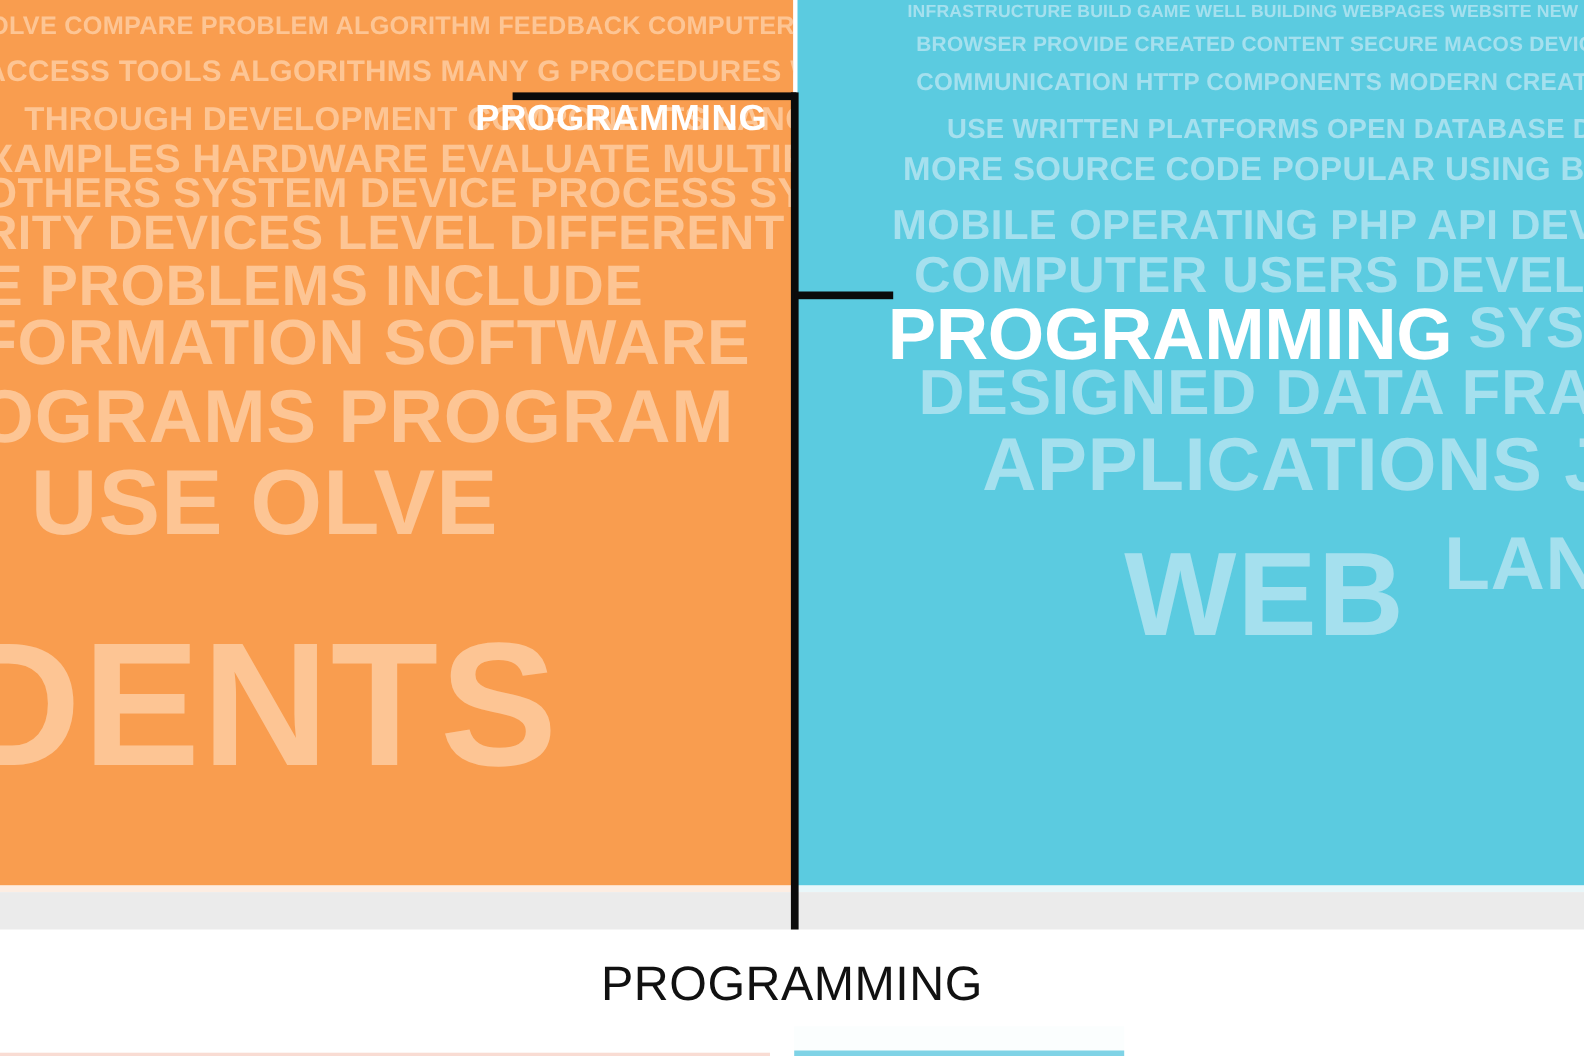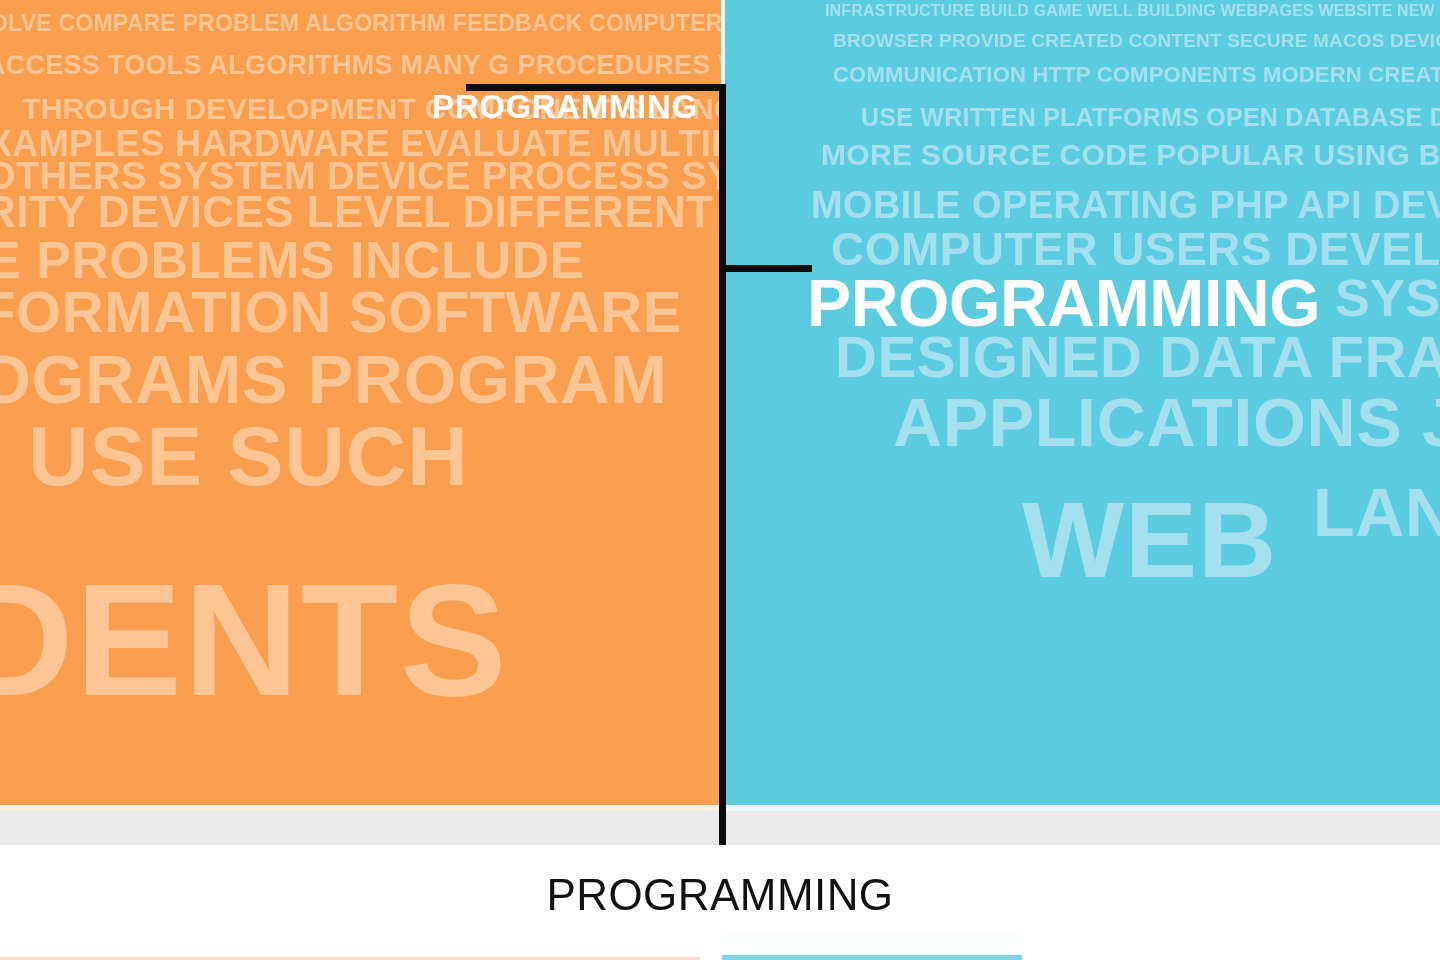--- a/index.html
+++ b/index.html
@@ -140,21 +140,21 @@
   <div class="panel orange">
     <div class="wc-row" style="left:-10px; top:12px;  font-size:23px;">OLVE  COMPARE  PROBLEM  ALGORITHM  FEEDBACK  COMPUTER  SIMPLE</div>
     <div class="wc-row" style="left:-14px; top:52px;  font-size:27px;">ACCESS  TOOLS  ALGORITHMS  MANY  G  PROCEDURES  WAYS</div>
     <div class="wc-row" style="left:22px;  top:94px;  font-size:30px;">THROUGH  DEVELOPMENT  COMPONENTS  LANGUAGE</div>
     <div class="wc-row" style="left:-12px; top:126px; font-size:36px;">XAMPLES  HARDWARE  EVALUATE  MULTIPLE  USER</div>
     <div class="wc-row" style="left:-14px; top:157px; font-size:38px;">OTHERS  SYSTEM  DEVICE  PROCESS  SYSTEMS</div>
     <div class="wc-row" style="left:-16px; top:190px; font-size:44px;">RITY  DEVICES  LEVEL  DIFFERENT</div>
     <div class="wc-row" style="left:-14px; top:234px; font-size:52px;">E  PROBLEMS  INCLUDE</div>
     <div class="wc-row" style="left:-20px; top:283px; font-size:58px;">FORMATION  SOFTWARE</div>
     <div class="wc-row" style="left:-22px; top:345px; font-size:68px;">OGRAMS  PROGRAM</div>
-    <div class="wc-row" style="left:28px;  top:414px; font-size:84px;">USE  SUCH</div>
+    <div class="wc-row" style="left:28px;  top:414px; font-size:84px;">USE  OLVE</div>
     <div class="wc-row" style="left:-42px; top:560px; font-size:160px;">DENTS</div>
 
     <div class="wc-hero" style="left:432px; top:90px; font-size:33px; letter-spacing:0.02em;">PROGRAMMING</div>
   </div>
 
   <div class="panel blue">
     <div class="wc-row" style="left:100px; top:3px;   font-size:16px;">INFRASTRUCTURE  BUILD  GAME  WELL  BUILDING  WEBPAGES  WEBSITE  NEW  PROVIDE</div>
     <div class="wc-row" style="left:108px; top:31px;  font-size:19px;">BROWSER  PROVIDE  CREATED  CONTENT  SECURE  MACOS  DEVICE  INSTALLED</div>
     <div class="wc-row" style="left:108px; top:64px;  font-size:22px;">COMMUNICATION  HTTP  COMPONENTS  MODERN  CREATE  GAMES</div>
     <div class="wc-row" style="left:136px; top:105px; font-size:25px;">USE  WRITTEN  PLATFORMS  OPEN  DATABASE  DEVELOPER</div>

